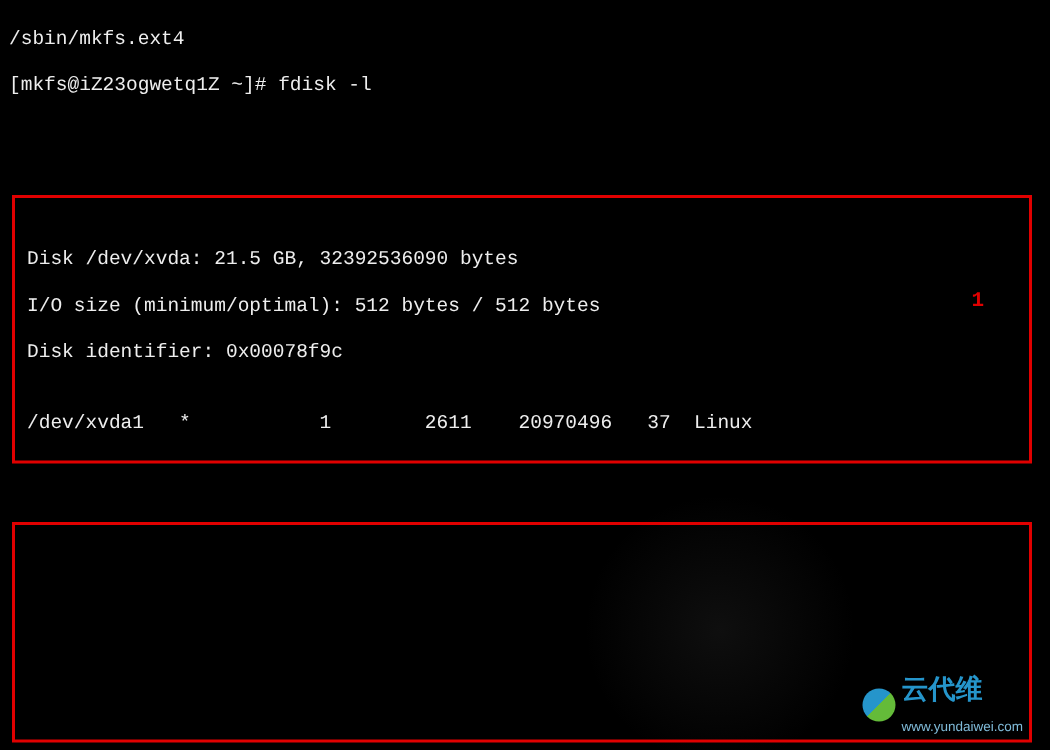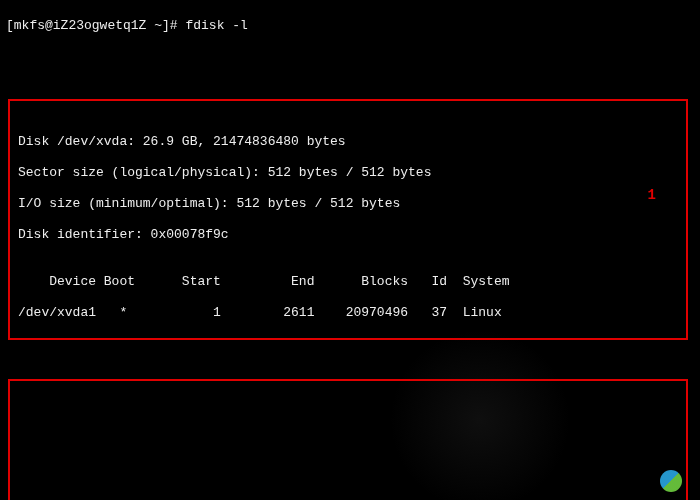--- a/index.html
+++ b/index.html
@@ -71,31 +71,30 @@
       linear-gradient(transparent, transparent);
     pointer-events: none;
   }
 </style>
 </head>
 <body>
 
 <div class="bg-ghost"></div>
 
 <div class="term">
+<div class="prompt-line">/sbin/mkfs.ext4</div>
 <div class="prompt-line">[mkfs@iZ23ogwetq1Z ~]# fdisk -l</div>
 <div> </div>
 
 <div class="box">
   <span class="boxnum">1</span>
-<div>Disk /dev/xvda: 26.9 GB, 21474836480 bytes</div>
-<div>Sector size (logical/physical): 512 bytes / 512 bytes</div>
+<div>Disk /dev/xvda: 21.5 GB, 32392536090 bytes</div>
 <div>I/O size (minimum/optimal): 512 bytes / 512 bytes</div>
 <div>Disk identifier: 0x00078f9c</div>
 <div></div>
-<div>    Device Boot      Start         End      Blocks   Id  System</div>
 <div>/dev/xvda1   *           1        2611    20970496   37  Linux</div>
 </div>
 
 <div class="box">
   
 
 
 
 
 
@@ -103,13 +102,17 @@
 <div></div>
 </div>
 
 
 
 
 </div>
 
 <div class="watermark">
   <span class="wm-icon"></span>
+  <span>
+    <span>云代维</span><br>
+    <span class="wm-sub">www.yundaiwei.com</span>
+  </span>
 </div>
 
 </body></html>

